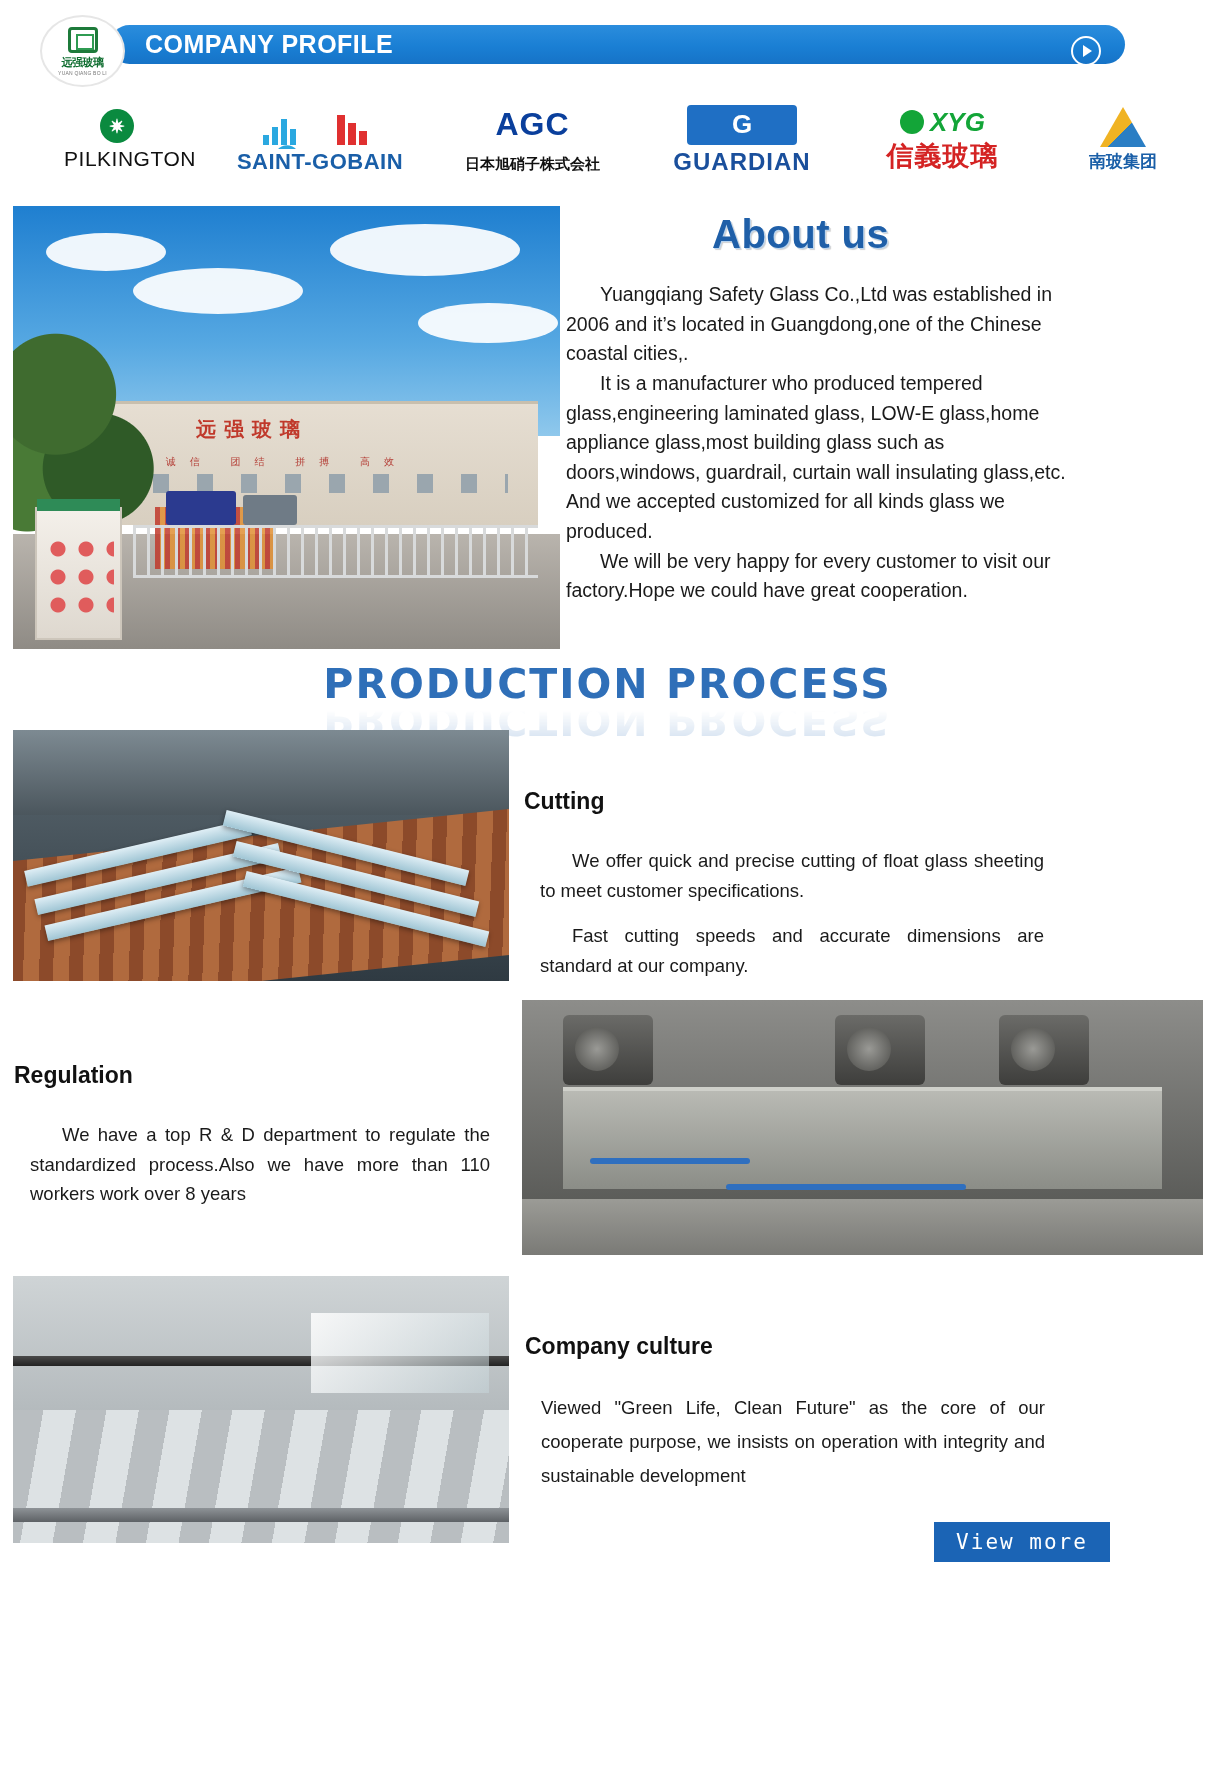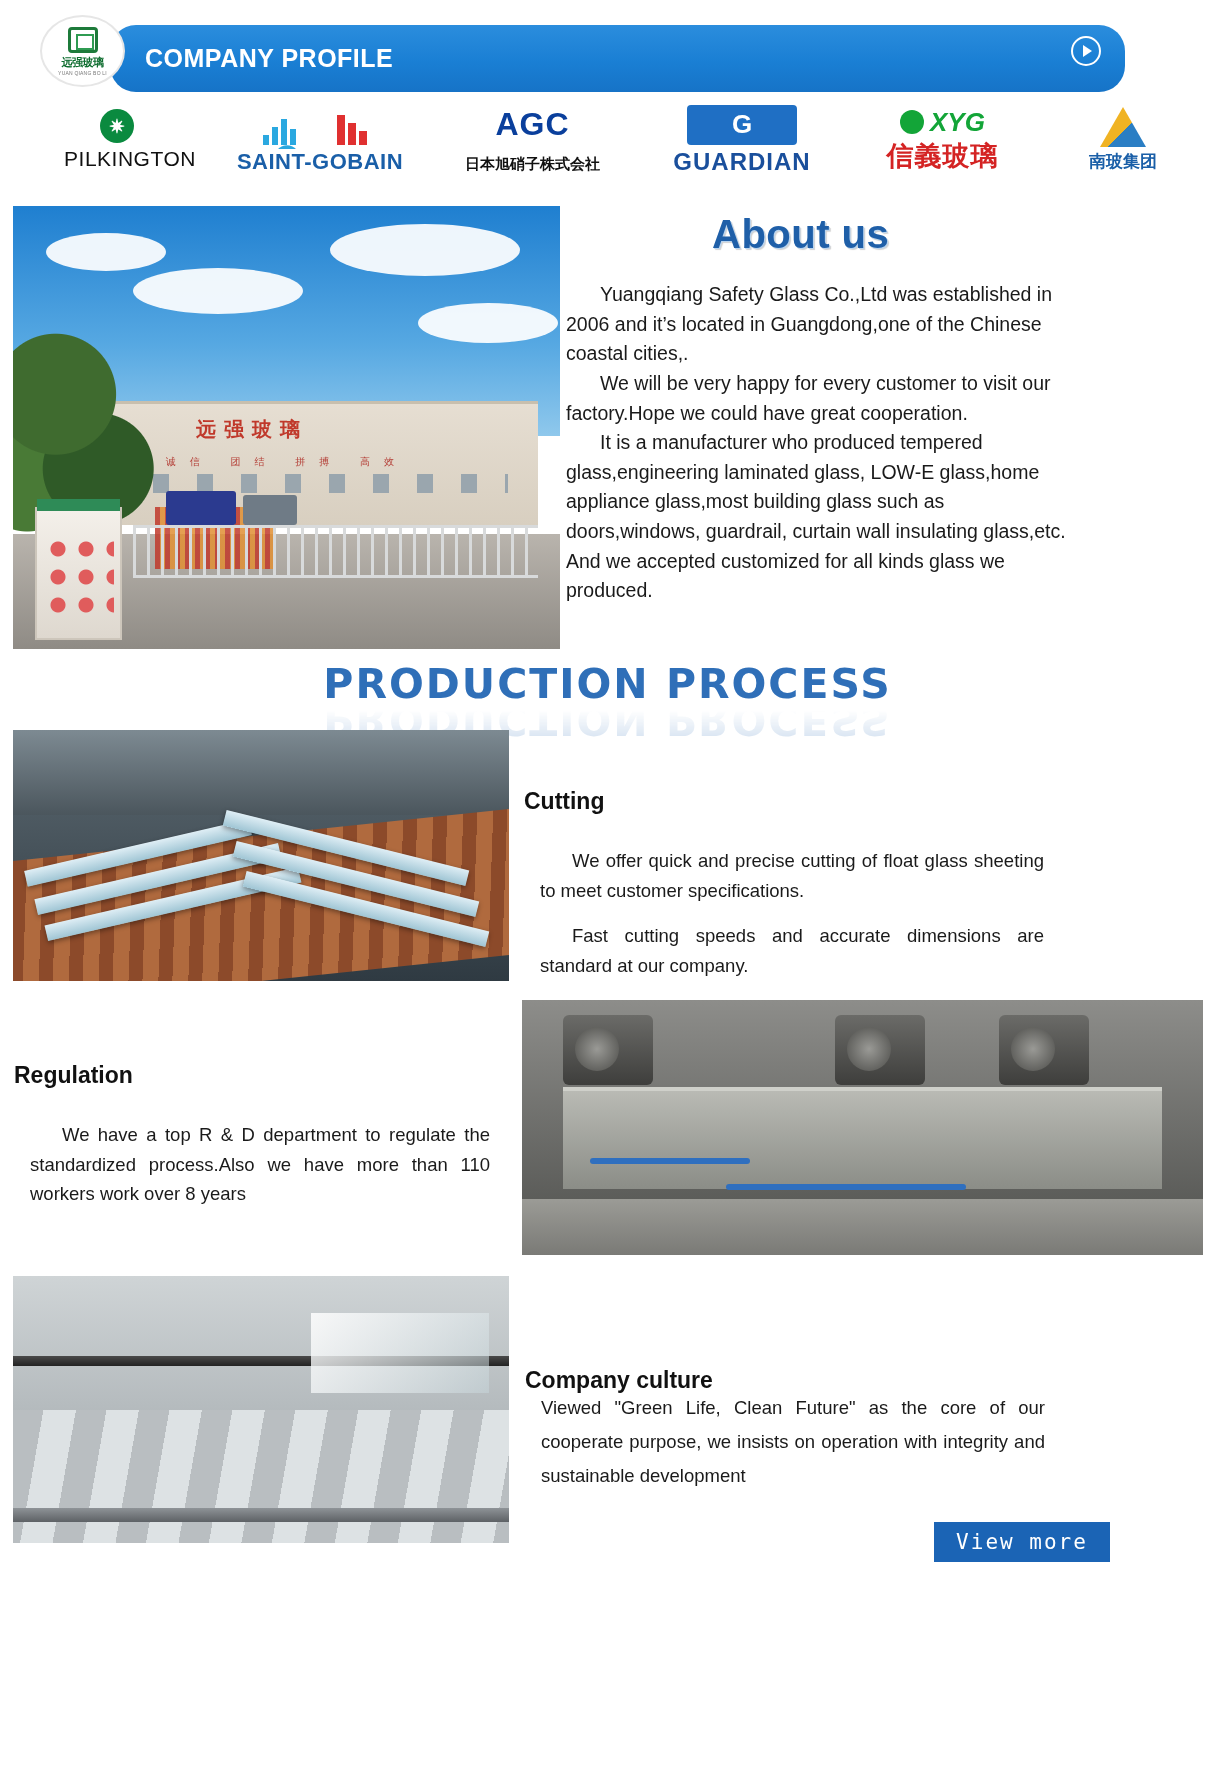--- a/index.html
+++ b/index.html
@@ -18,21 +18,21 @@
 
   
   .header {
     position: absolute;
     left: 0; top: 25px;
     width: 1215px; height: 56px;
   }
   .header-bar {
     position: absolute;
     left: 110px; top: 0;
-    width: 1015px; height: 67px;
+    width: 1015px; height: 39px;
     background: linear-gradient(#2b8ddd, #1a7fd4 55%, #1673c7);
     border-radius: 26px;
     display: flex;
     align-items: center;
     padding-left: 35px;
   }
   .header-title {
     color: #ffffff;
     font-size: 25px;
     font-weight: bold;
@@ -338,21 +338,21 @@
   }
   .sec-body p { margin: 16px; text-indent: 32px; }
   .sec-body p.noindent { text-indent: 0; }
 
   .head-cutting { left: 524px; top: 788px; }
   .body-cutting { left: 524px; top: 830px; width: 536px; }
 
   .head-regulation { left: 14px; top: 1062px; }
   .body-regulation { left: 14px; top: 1104px; width: 492px; }
 
-  .head-culture { left: 525px; top: 1367px; }
+  .head-culture { left: 525px; top: 1333px; }
   .body-culture { left: 525px; top: 1375px; width: 536px; line-height: 1.85; }
 
   
   .view-more {
     position: absolute;
     left: 934px; top: 1522px;
     width: 176px; height: 40px;
     background: #1b64b5;
     color: #ffffff;
     font-size: 21px;
@@ -446,22 +446,22 @@
   <div class="fence"></div>
   <div class="kiosk">
     <span class="kiosk-dots"></span>
   </div>
 </div>
 
 <div class="about-title">About us</div>
 
 <div class="about-text">
   <p>Yuangqiang Safety Glass Co.,Ltd was established in 2006 and it’s located in Guangdong,one of the Chinese coastal cities,.</p>
+  <p>It is a manufacturer who produced tempered glass,engineering laminated glass, LOW-E glass,home appliance glass,most building glass such as doors,windows, guardrail, curtain wall insulating glass,etc. And we accepted customized for all kinds glass we produced.</p>
   <p>We will be very happy for every customer to visit our factory.Hope we could have great cooperation.</p>
-  <p>It is a manufacturer who produced tempered glass,engineering laminated glass, LOW-E glass,home appliance glass,most building glass such as doors,windows, guardrail, curtain wall insulating glass,etc. And we accepted customized for all kinds glass we produced.</p>
 </div>
 
 <div class="prod-title">
   <span>PRODUCTION PROCESS</span>
   <span class="mirror">PRODUCTION PROCESS</span>
 </div>
 
 <div class="photo photo-cutting">
   <div class="cut-bg"></div>
   <div class="cut-top"></div>

